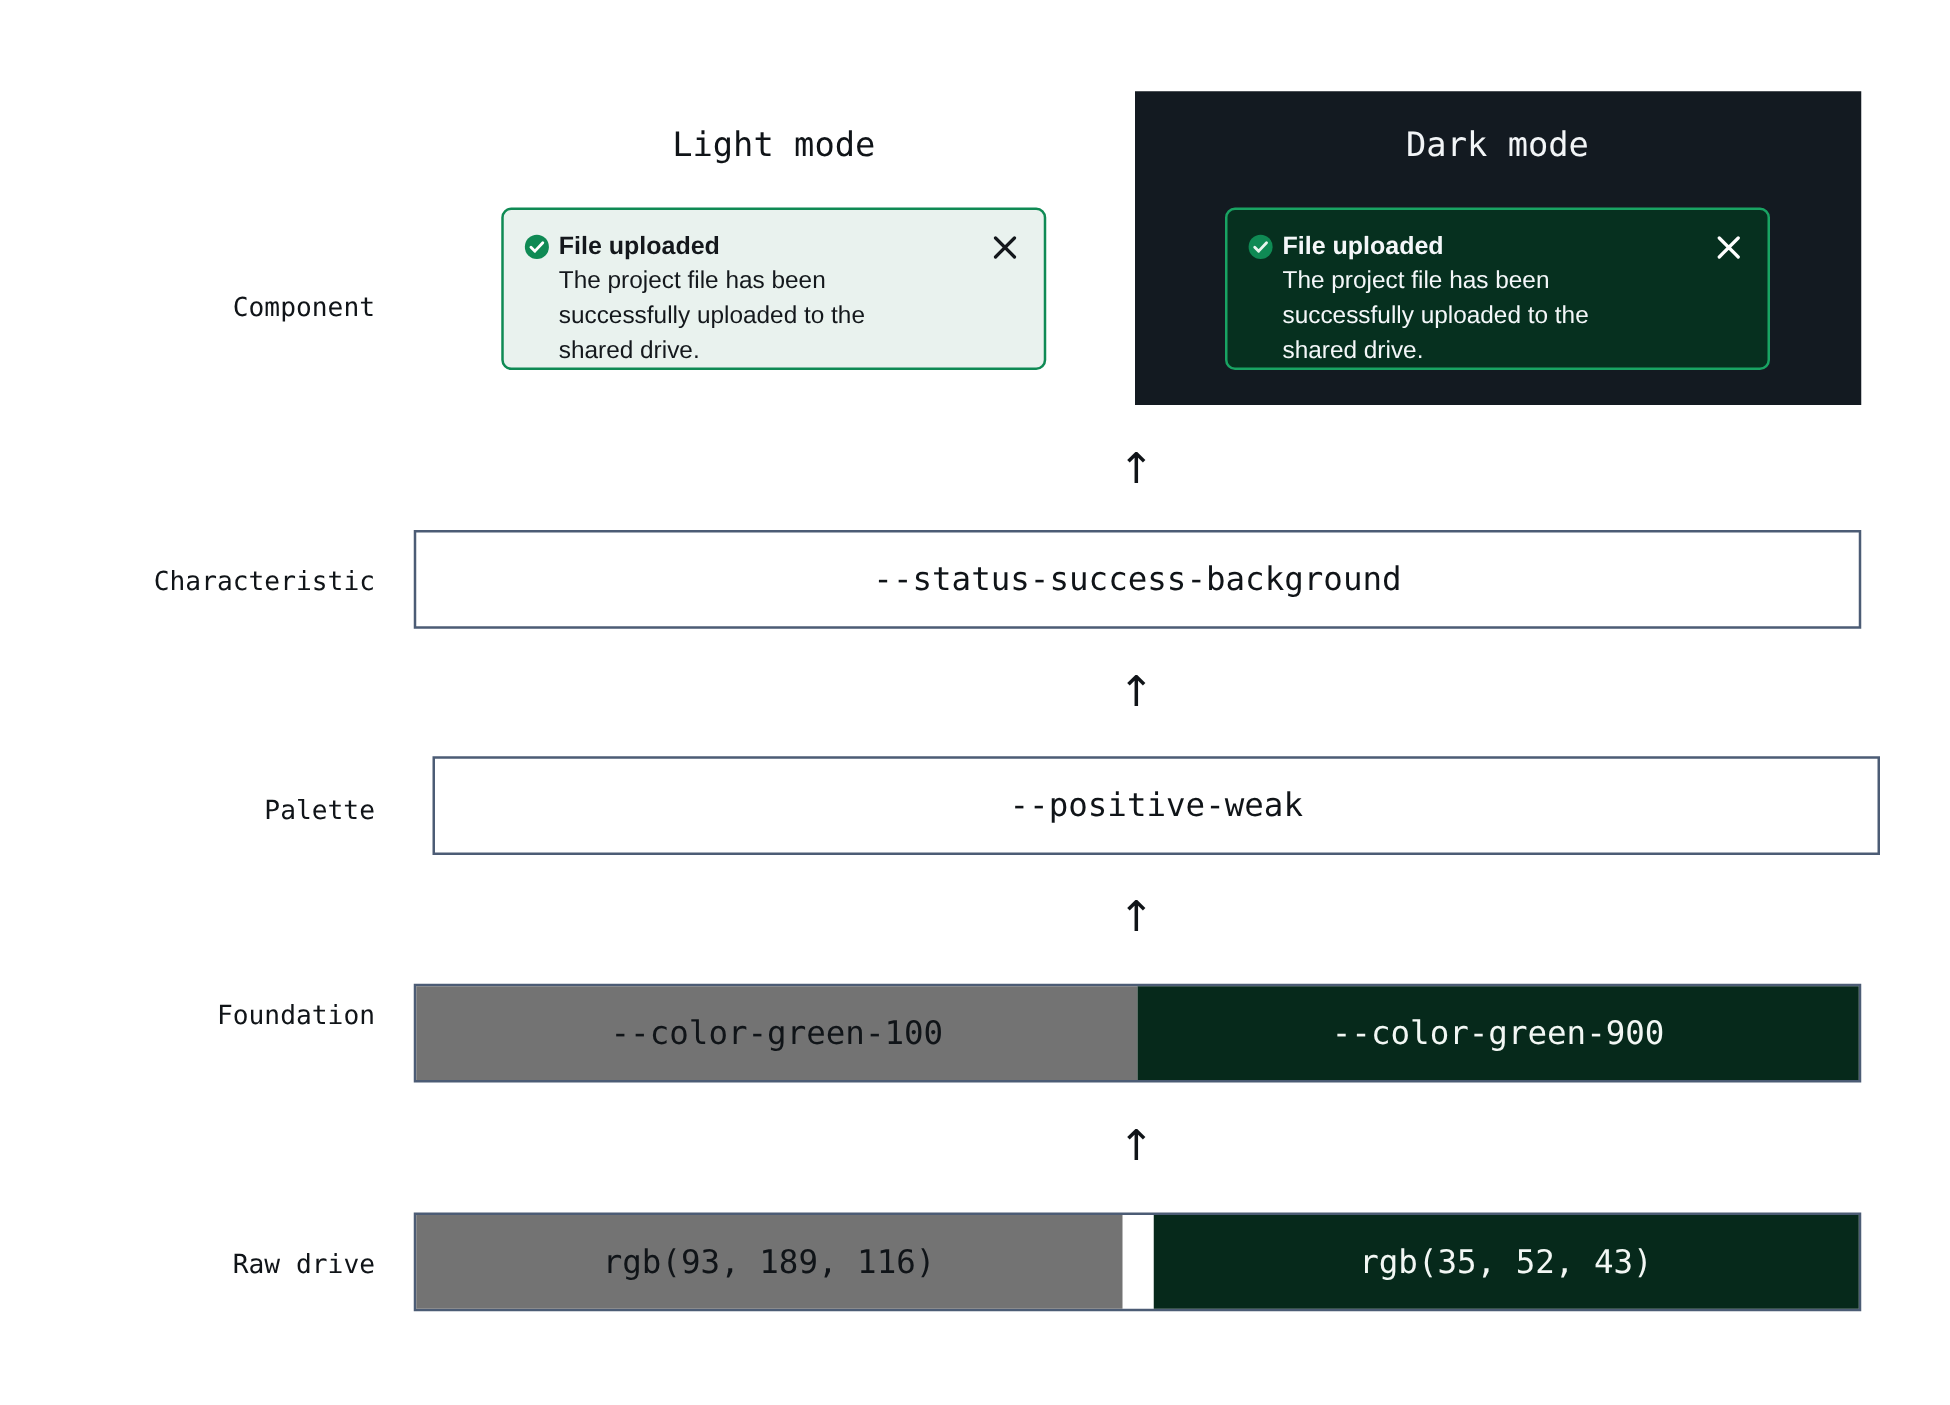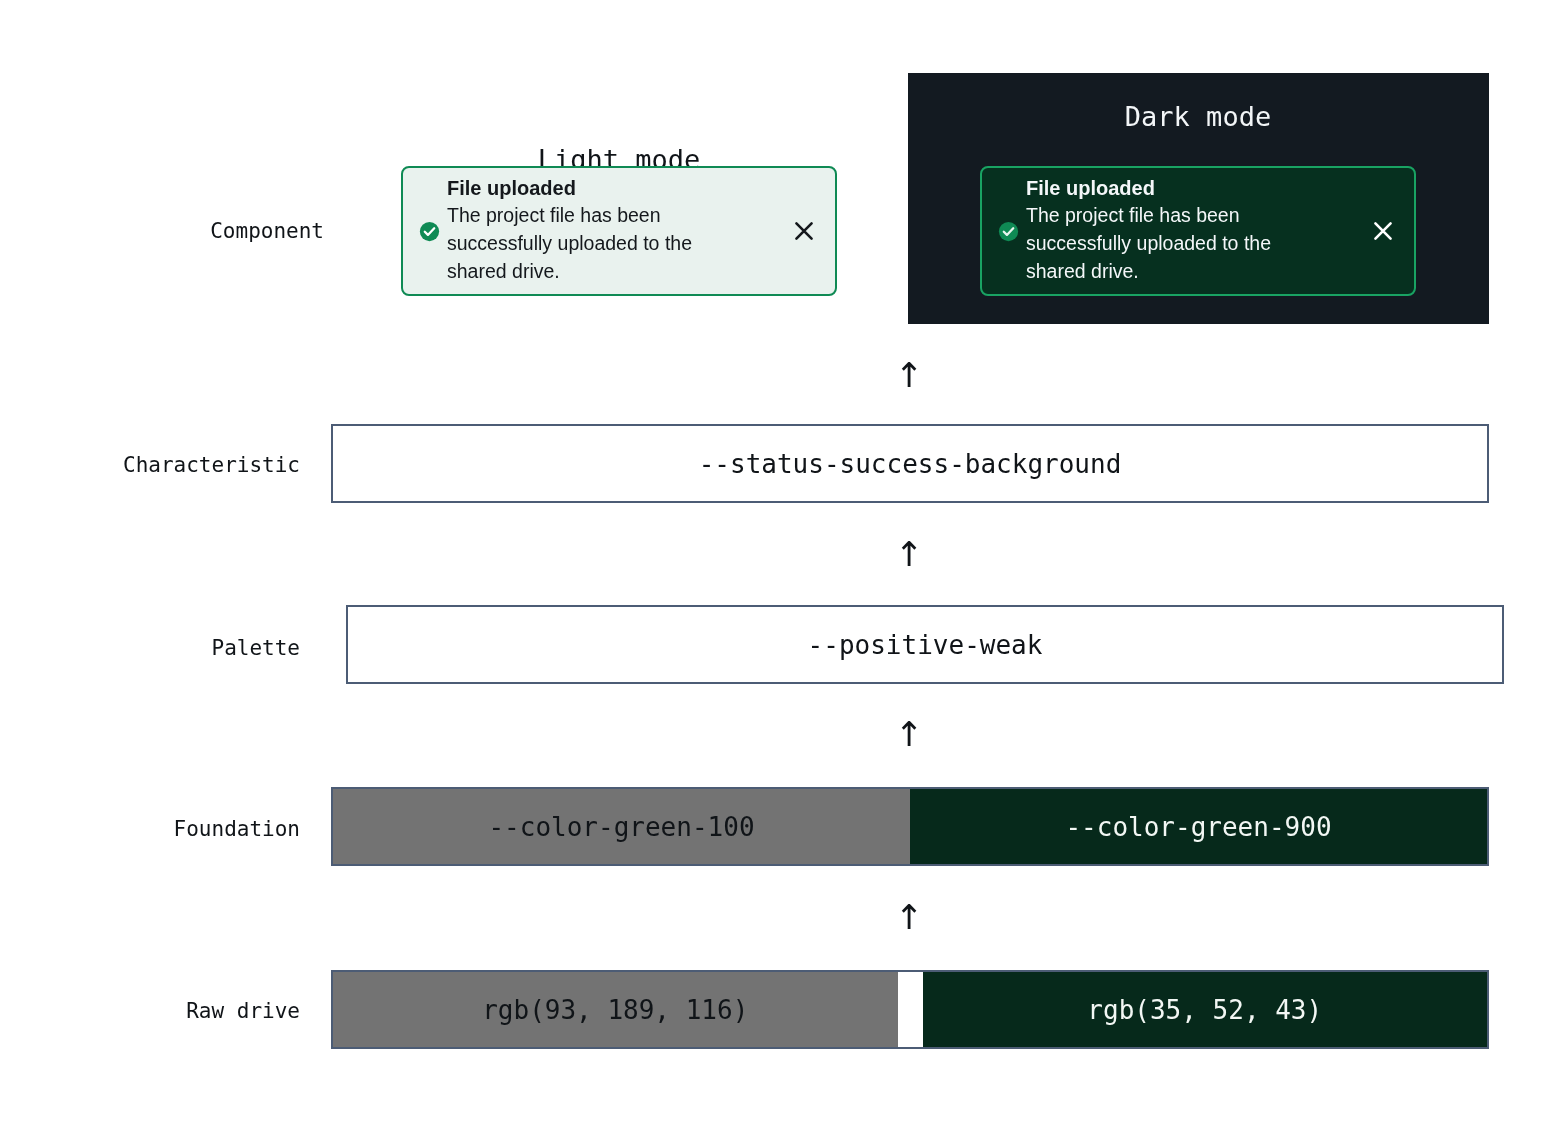--- a/index.html
+++ b/index.html
@@ -51,21 +51,21 @@
   }
 
   
   .toast {
     position: absolute;
     box-sizing: border-box;
     border-radius: 8px;
     border: 2px solid #0f8a54;
     padding: 16px 18px 18px 16px;
     display: flex;
-    align-items: center;
+    align-items: flex-start;
   }
   .toast.light {
     left: 401px;
     top: 166px;
     width: 436px;
     height: 130px;
     background: #e9f2ee;
   }
   .toast.dark {
     left: 980px;
@@ -150,29 +150,29 @@
     font-size: 34px;
     line-height: 1;
     color: #101418;
     text-align: center;
     width: 40px;
   }
 </style>
 </head>
 <body>
 
-<div class="row-label" style="top:219px;padding-left:24px;">Component</div>
+<div class="row-label" style="top:234px;">Component</div>
 <div class="row-label" style="top:453px;">Characteristic</div>
 <div class="row-label" style="top:636px;">Palette</div>
-<div class="row-label" style="top:817px;">Foundation</div>
+<div class="row-label" style="top:800px;">Foundation</div>
 <div class="row-label" style="top:999px;">Raw drive</div>
 
 <div class="dark-panel"></div>
 
-<div class="mode-heading light" style="left:401px; top:101px; width:436px;margin-top:43px;">Light mode</div>
+<div class="mode-heading light" style="left:401px; top:101px; width:436px;">Light mode</div>
 <div class="mode-heading dark" style="left:980px; top:101px; width:436px;">Dark mode</div>
 
 <div class="toast light">
   <span class="toast-icon">
     <svg viewBox="0 0 24 24" width="21" height="21" aria-hidden="true">
       <circle cx="12" cy="12" r="11" fill="#0f8a54"></circle>
       <path d="M6.6 12.3 L10.2 15.9 L17.4 8.3" fill="none" stroke="#ffffff" stroke-width="2.6" stroke-linecap="round" stroke-linejoin="round"></path>
     </svg>
   </span>
   <div class="toast-body">

